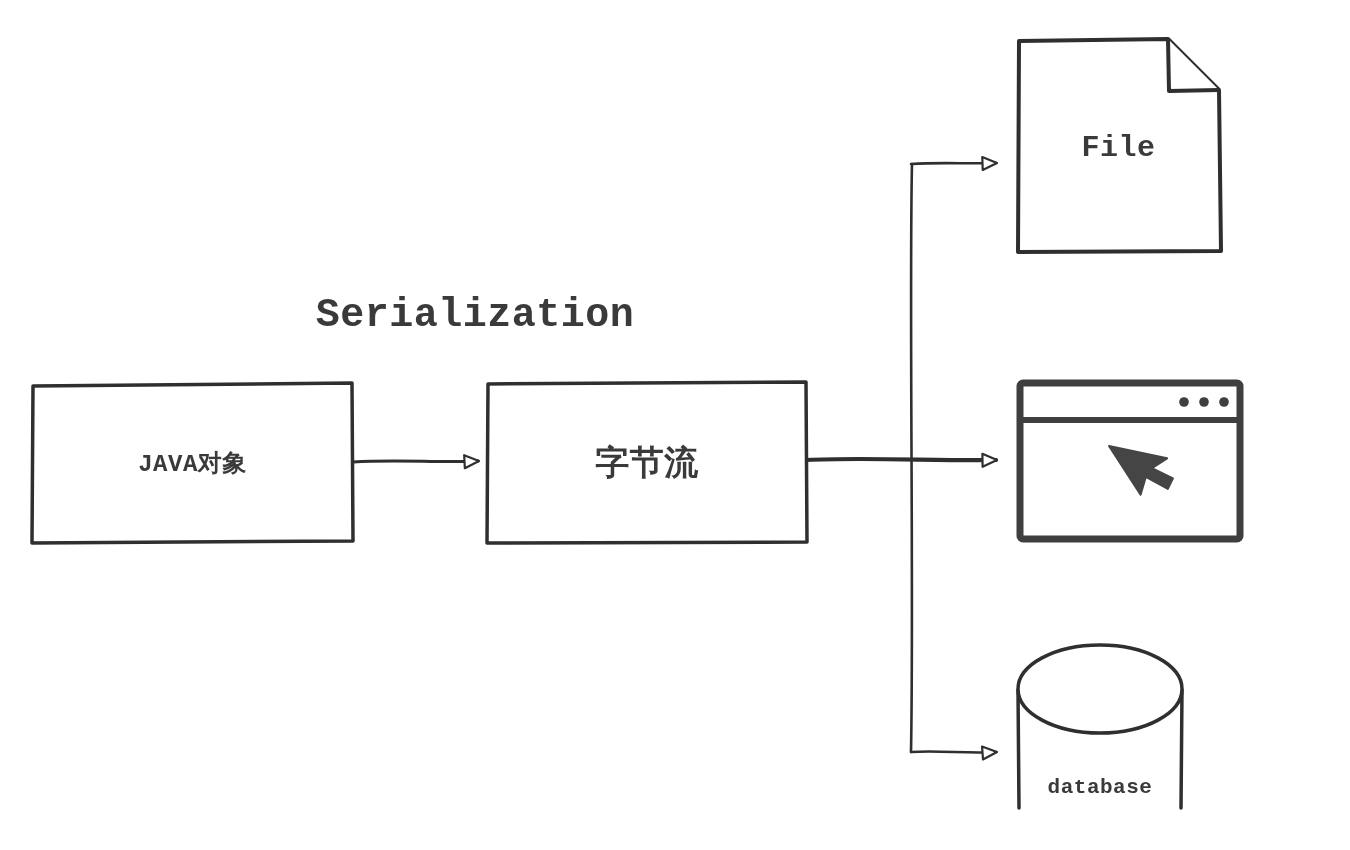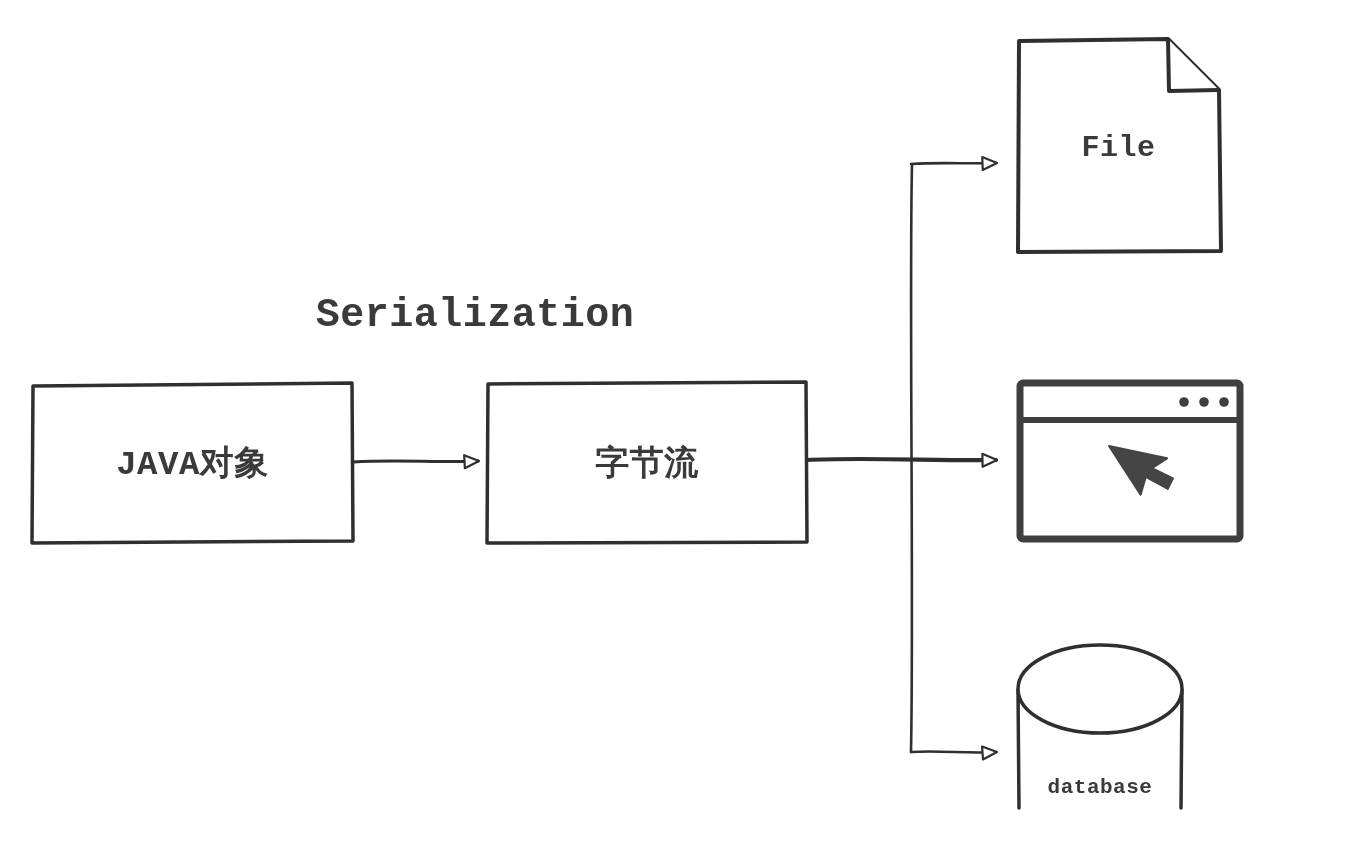--- a/index.html
+++ b/index.html
@@ -27,21 +27,21 @@
     align-items: center;
     justify-content: center;
     color: #3a3a3a;
     font-weight: 600;
     letter-spacing: 0.5px;
     white-space: nowrap;
     user-select: none;
     font-family: Liberation Mono, monospace;
   }
   .label.title     { left: 310px; top: 294px; width: 234px; height: 42px; font-size: 40px; font-weight: 700; margin-left: 48px; }
-  .label.java      { left: 32px;  top: 383px; width: 321px; height: 159px; font-size: 34px; }
+  .label.java      { left: 32px;  top: 383px; width: 321px; height: 159px; font-size: 24px; }
   .label.byte      { left: 487px; top: 382px; width: 320px; height: 161px; font-size: 34px; }
   .label.file      { left: 1017px; top: 45px;  width: 203px; height: 205px; font-size: 30px; }
   .label.database  { left: 1018px; top: 768px; width: 164px; height: 38px;  font-size: 21px; }
 </style>
 </head>
 <body>
 
 <div class="canvas">
 
   <svg class="layer" width="1350" height="850" viewBox="0 0 1350 850">

